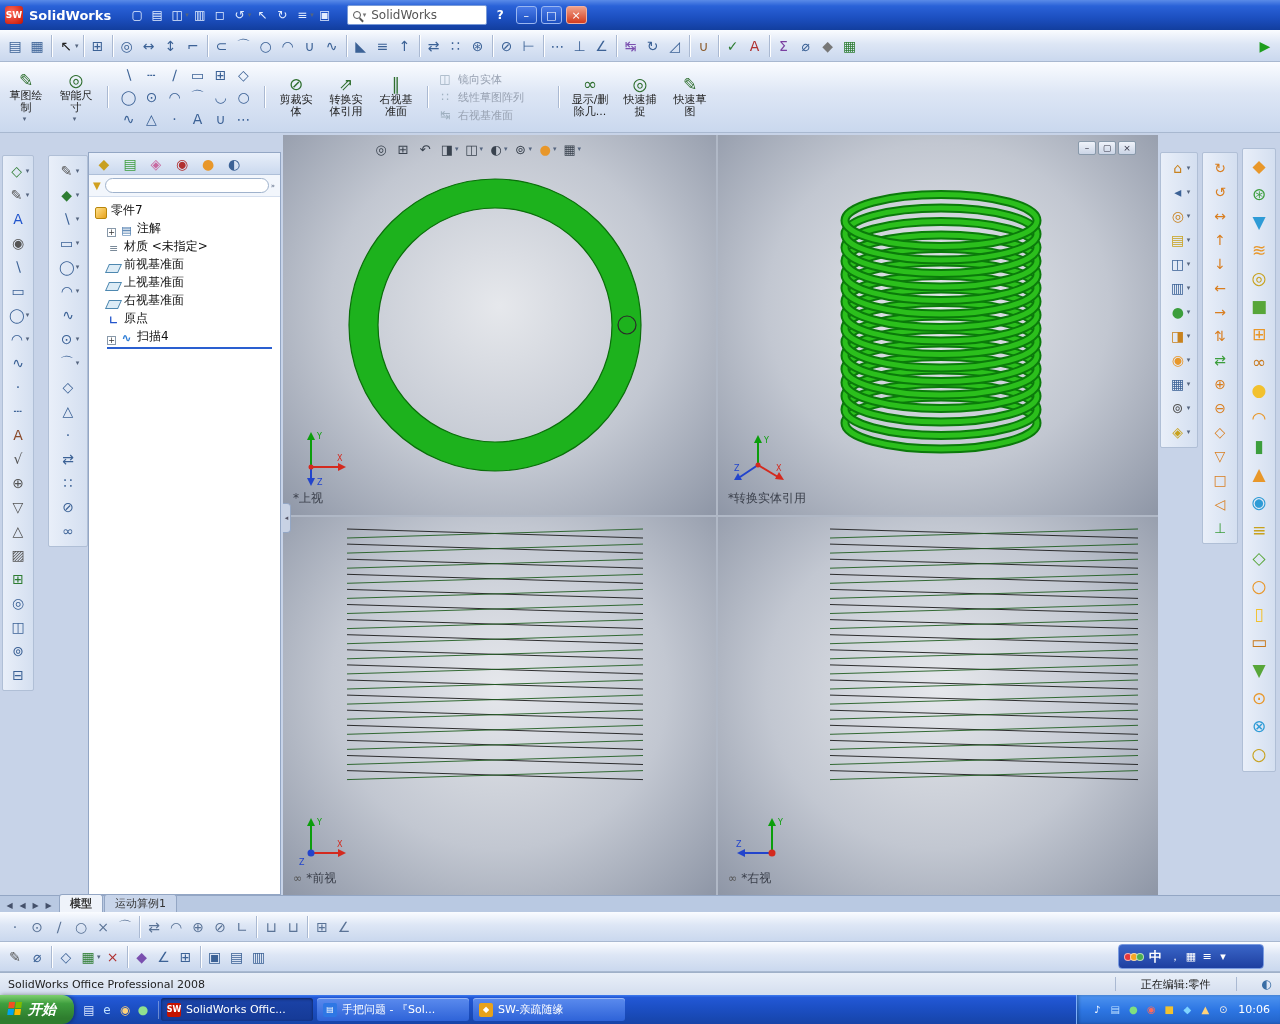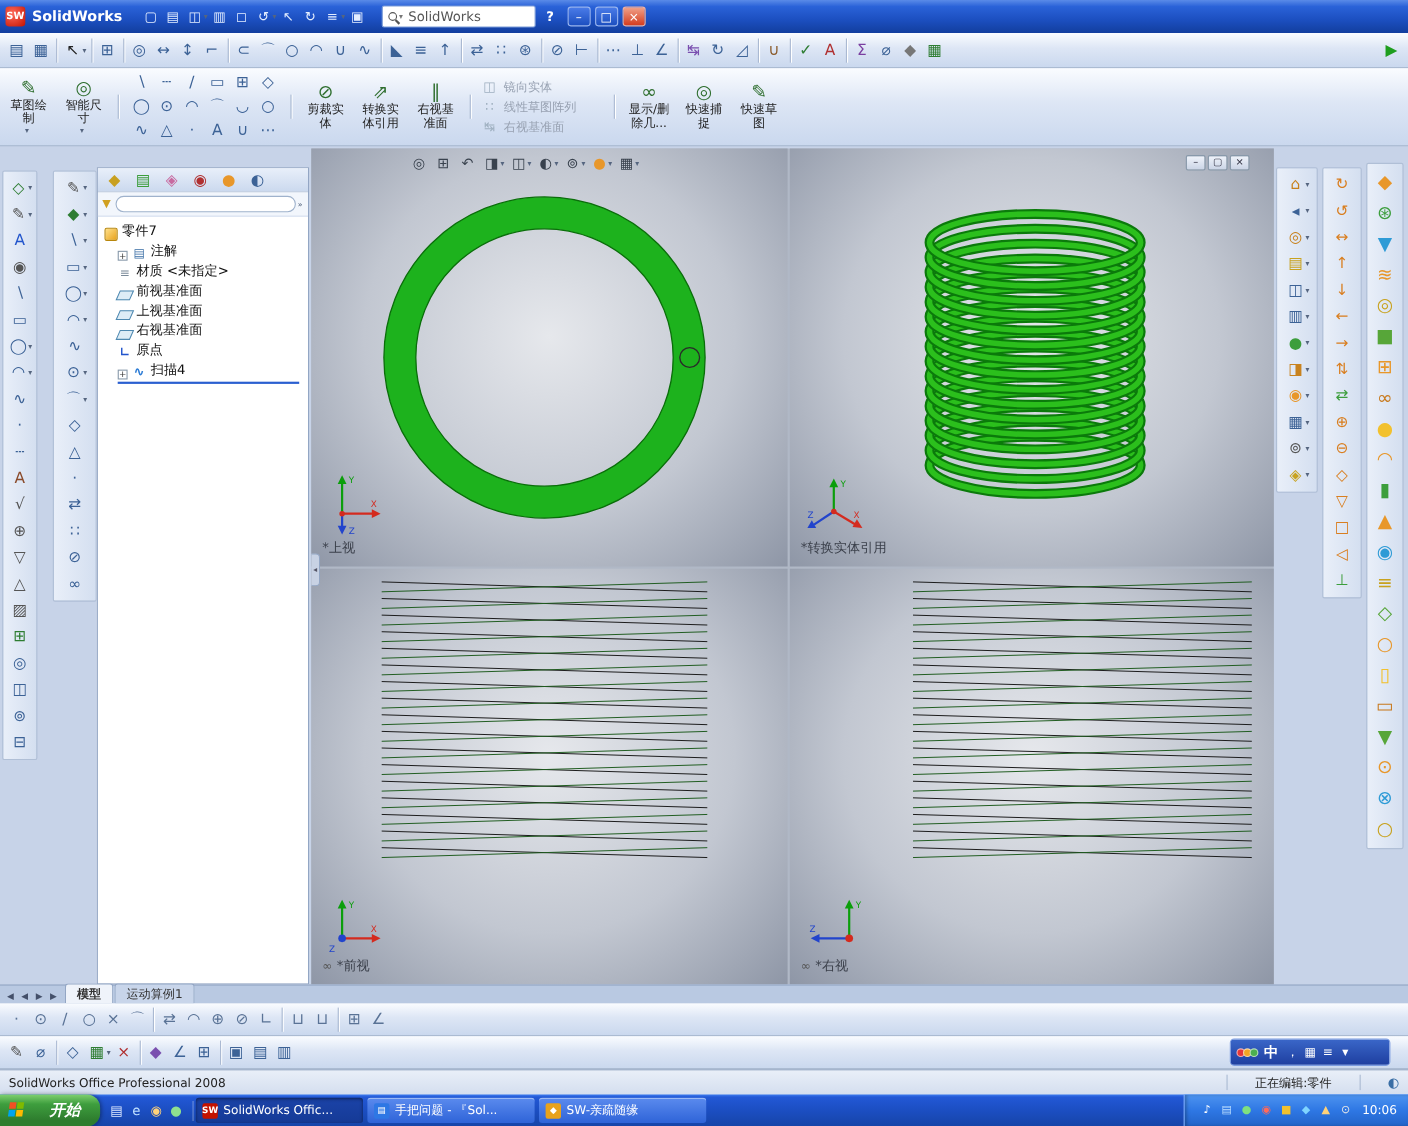--- a/index.html
+++ b/index.html
@@ -113,21 +113,21 @@
 #lang-mode{font-size:13px;font-weight:bold}
 
 
 #statusbar{position:absolute;left:0;top:972px;width:1280px;height:23px;background:linear-gradient(#E9EFF8,#D4DEEF);border-top:1px solid #9FB0C8;display:flex;align-items:center;padding:0 8px;font-size:11px;color:#222;z-index:6}
 #status-right{margin-left:auto;display:flex;align-items:center;gap:25px}
 .status-sep{width:1px;height:14px;background:#AAB9D2}
 #globe{color:#3A6EA5;font-size:12px}
 
 
 #taskbar{position:absolute;left:0;top:995px;width:1280px;height:29px;background:linear-gradient(180deg,#3E7CF0 0%,#2258D6 8%,#1C4FC4 45%,#1644A8 100%);display:flex;align-items:center;z-index:9}
-#startbtn{height:29px;display:flex;align-items:center;gap:22px;padding:0 18px 0 8px;border-radius:0 12px 12px 0;background:linear-gradient(180deg,#7FD06F 0%,#3E9E3E 30%,#2E7D2E 80%);color:#fff;font-weight:bold;font-style:italic;font-size:14px;box-shadow:1px 0 4px rgba(0,0,0,.4);flex:none}
+#startbtn{height:29px;display:flex;align-items:center;gap:5px;padding:0 18px 0 8px;border-radius:0 12px 12px 0;background:linear-gradient(180deg,#7FD06F 0%,#3E9E3E 30%,#2E7D2E 80%);color:#fff;font-weight:bold;font-style:italic;font-size:14px;box-shadow:1px 0 4px rgba(0,0,0,.4);flex:none}
 .winflag{width:15px;height:15px;display:grid;grid-template-columns:6px 6px;grid-template-rows:6px 6px;gap:1px;transform:skewX(-8deg)}
 .winflag i:nth-child(1){background:#F25022}.winflag i:nth-child(2){background:#7FBA00}
 .winflag i:nth-child(3){background:#00A4EF}.winflag i:nth-child(4){background:#FFB900}
 #quicklaunch{display:flex;align-items:center;padding:0 6px;border-right:1px solid rgba(255,255,255,.35)}
 #quicklaunch .ticon{width:18px;height:18px;font-size:12px}
 .taskbtn{width:152px;height:23px;margin:0 2px;border-radius:3px;display:flex;align-items:center;gap:5px;padding:0 6px;color:#fff;font-size:11px;background:linear-gradient(#5B8BEE,#2E63D8);box-shadow:inset 0 1px 0 rgba(255,255,255,.4);white-space:nowrap;overflow:hidden;flex:none}
 .taskbtn.active{background:linear-gradient(#1B43A8,#153A96);box-shadow:inset 0 1px 3px rgba(0,0,0,.5)}
 .tbicon{width:14px;height:14px;border-radius:2px;flex:none;display:flex;align-items:center;justify-content:center;font-size:8px;color:#fff;font-weight:bold}
 .tlabel{overflow:hidden;text-overflow:ellipsis}
 #tray{margin-left:auto;height:29px;display:flex;align-items:center;gap:2px;padding:0 10px 0 12px;background:linear-gradient(180deg,#4E94F0 0%,#2E77E4 50%,#2263C8 100%);border-left:1px solid #7FB0F8;box-shadow:inset 2px 0 3px rgba(0,0,0,.25);color:#fff;flex:none}

